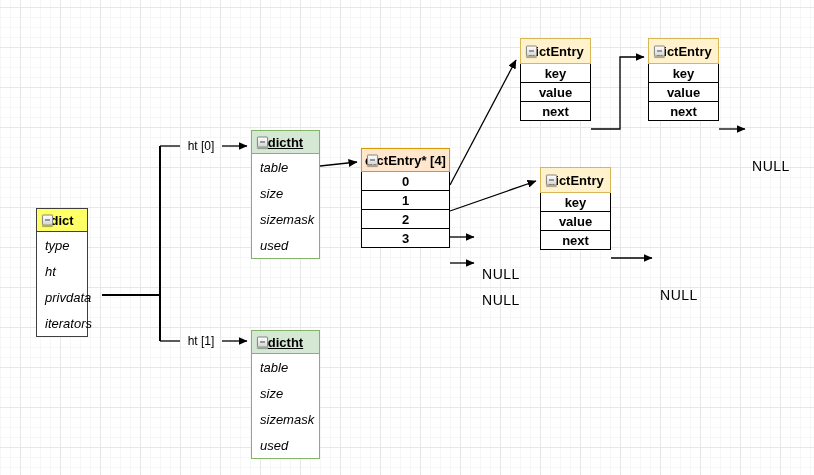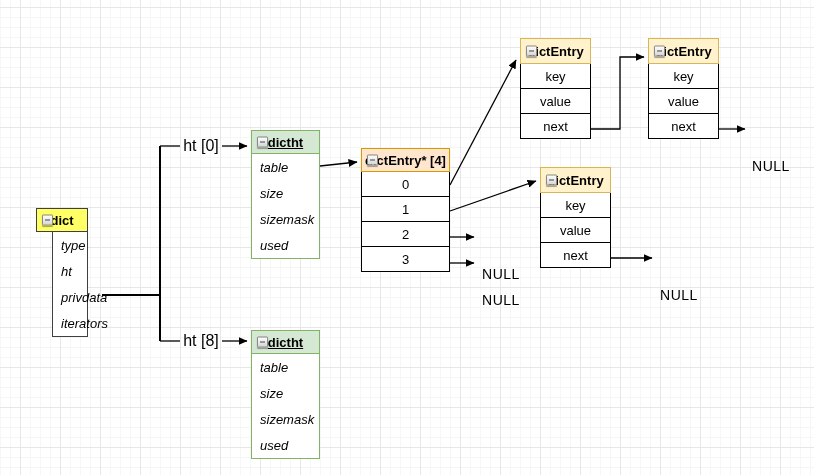--- a/index.html
+++ b/index.html
@@ -30,32 +30,32 @@
     background:linear-gradient(#fefefe,#d6d6d6);
     border:1px solid #8a8a8a;border-radius:1px;
     box-shadow:0 1px 1px rgba(0,0,0,.35);
   }
   .collapse::after{
     content:"";position:absolute;left:2px;right:2px;top:4px;height:1px;background:#444;
   }
   .body-plain{border:1px solid #000;border-top:none;background:#fff;box-sizing:border-box;}
   .prow{height:26px;display:flex;align-items:center;padding-left:8px;font-style:italic;}
   .cell{
-    height:26px;margin-top:-1px;background:#fff;border:1px solid #000;
-    display:flex;align-items:center;justify-content:center;box-sizing:border-box;
+    height:20px;margin-top:-1px;background:#fff;border:1px solid #000;
+    display:flex;align-items:center;justify-content:center;box-sizing:border-box;font-weight:bold;
   }
   
   .v-yellow .hdr{background:#ffff66;border-color:#3f3f3f;}
-  .v-yellow .body-plain{border-color:#3f3f3f;margin-left:16px;}
+  .v-yellow .body-plain{border-color:#3f3f3f;}
   .v-green .hdr{background:#d5e8d4;border-color:#82b366;text-decoration:underline;}
   .v-green .body-plain{border-color:#82b366;}
   .v-orange .hdr{background:#ffe6cc;border-color:#d79b00;}
   .v-cream .hdr{background:#fff2cc;border-color:#d6b656;height:26px;}
   .lbl{
-    position:absolute;font-size:16px;display:flex;align-items:center;justify-content:center;
+    position:absolute;font-size:12px;display:flex;align-items:center;justify-content:center;
   }
   .null-lbl{font-size:14px;letter-spacing:0.5px;margin-top:37px;}
   #wires{position:absolute;left:0;top:0;pointer-events:none;}
 </style>
 </head>
 <body>
 
 <div id="canvas">
 
   <svg id="wires" width="814" height="475">
@@ -163,19 +163,19 @@
     <div class="hdr">
       <span class="collapse"></span>
       <span>dictEntry</span>
     </div>
     <div class="cell">key</div>
     <div class="cell">value</div>
     <div class="cell">next</div>
   </div>
 
   <div class="lbl" style="left:182px;top:139px;width:38px;height:14px">ht [0]</div>
-  <div class="lbl" style="left:182px;top:334px;width:38px;height:14px">ht [8]</div>
+  <div class="lbl" style="left:182px;top:334px;width:38px;height:14px">ht [1]</div>
   <div class="lbl null-lbl" style="left:480px;top:229px;width:42px;height:16px">NULL</div>
   <div class="lbl null-lbl" style="left:480px;top:255px;width:42px;height:16px">NULL</div>
   <div class="lbl null-lbl" style="left:658px;top:250px;width:42px;height:16px">NULL</div>
   <div class="lbl null-lbl" style="left:750px;top:121px;width:42px;height:16px">NULL</div>
 
 </div>
 
 </body></html>

